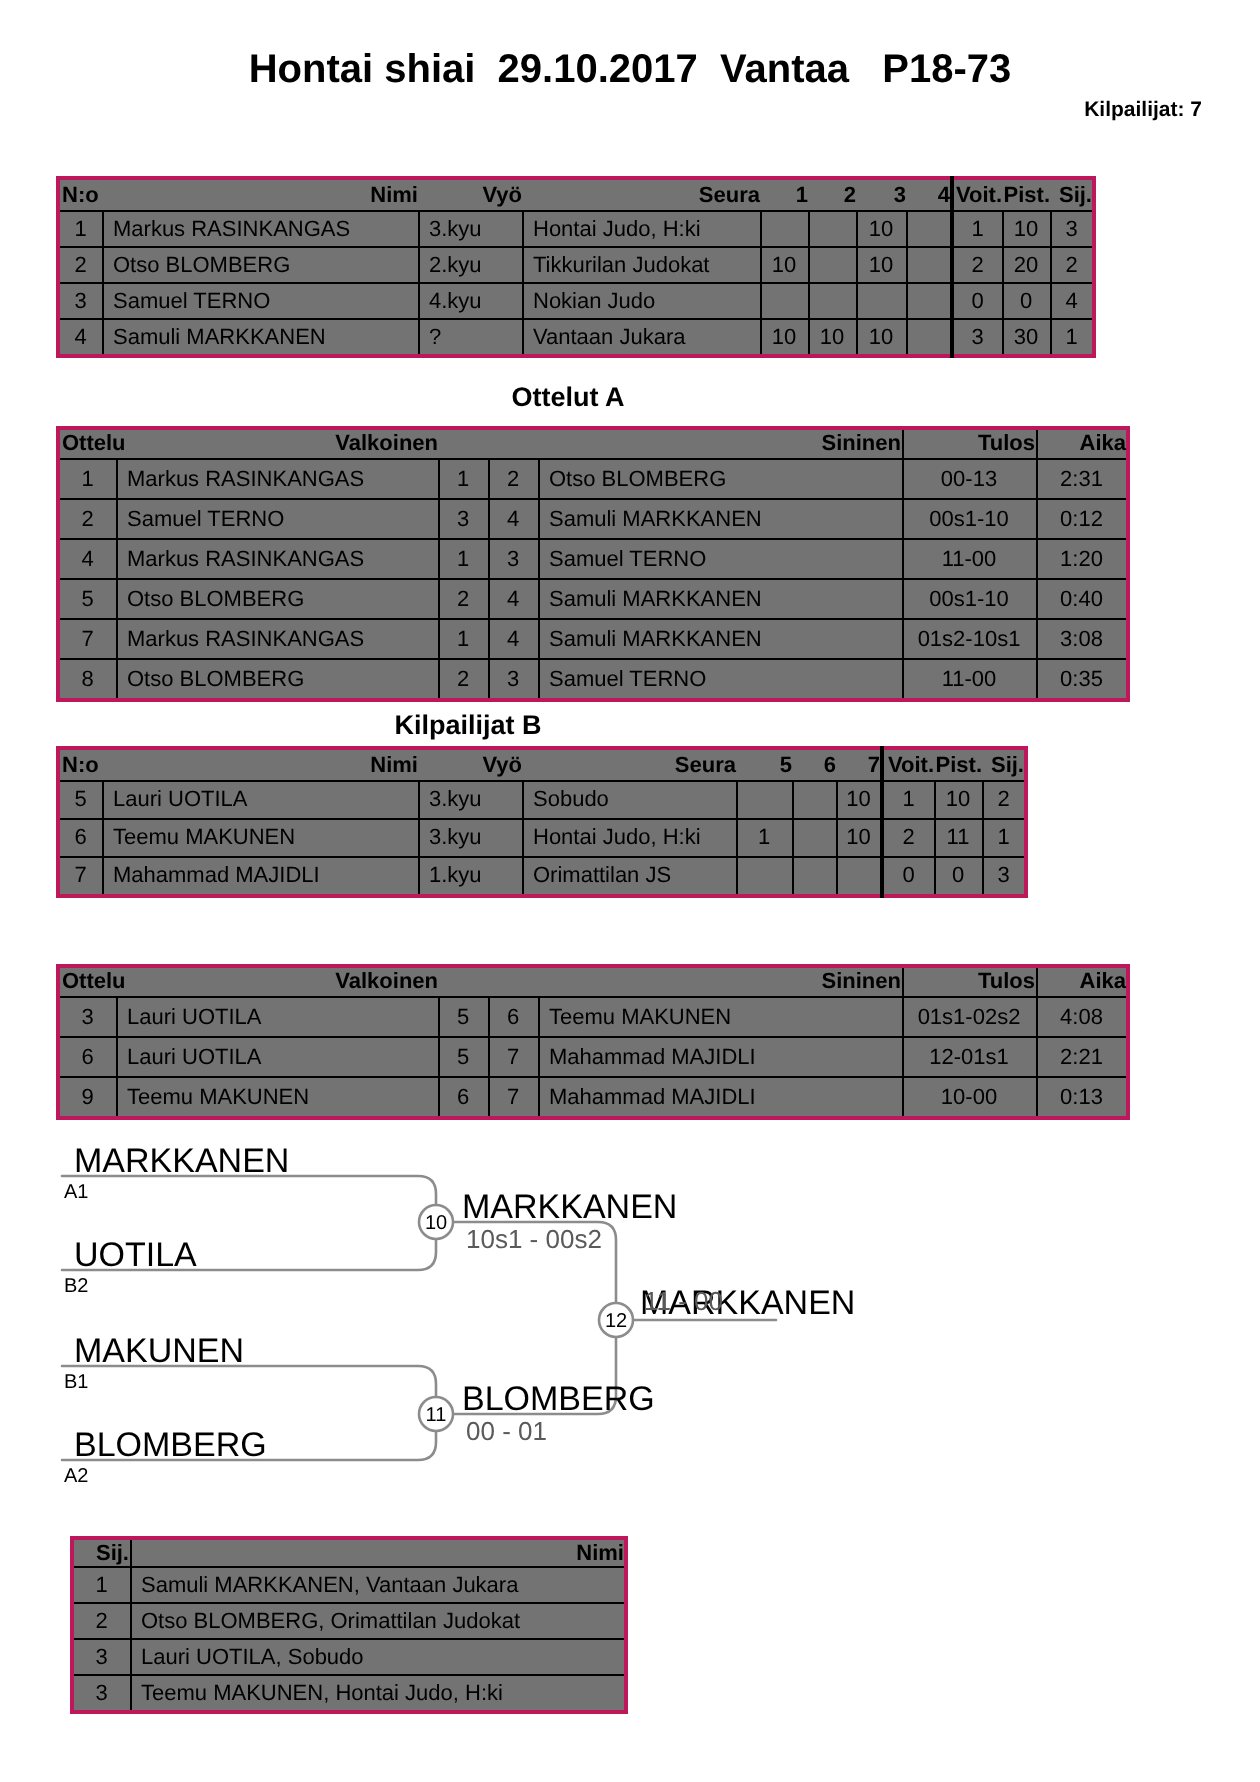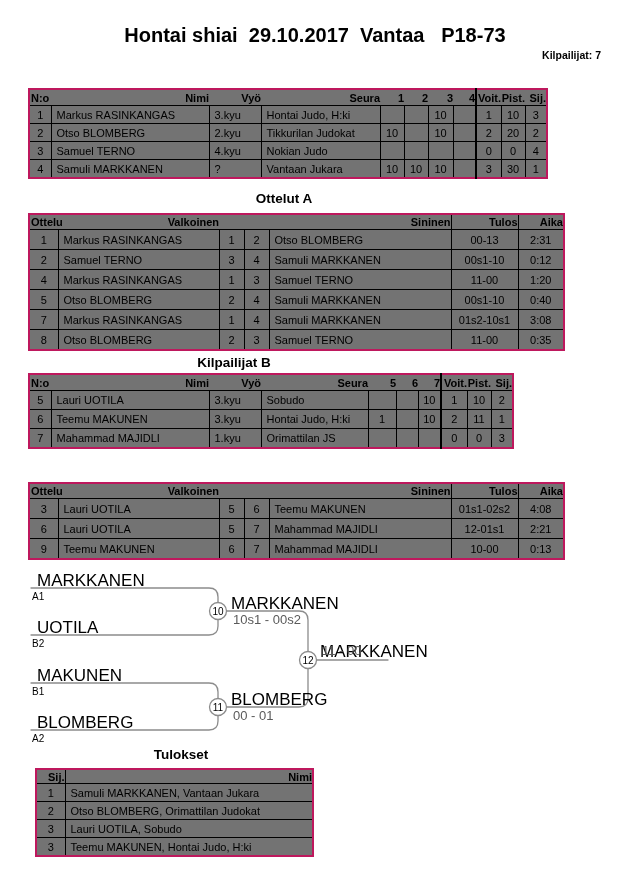--- a/index.html
+++ b/index.html
@@ -362,21 +362,20 @@
   <div class="bk bk-score" style="left:233px;top:614px">10s1 - 00s2</div>
   <div class="bk" style="left:37px;top:670px">MAKUNEN</div>
   <div class="bk bk-seed" style="left:32px;top:686px">B1</div>
   <div class="bk" style="left:37px;top:717px">BLOMBERG</div>
   <div class="bk bk-seed" style="left:32px;top:733px">A2</div>
   <div class="bk" style="left:231px;top:694px">BLOMBERG</div>
   <div class="bk bk-score" style="left:233px;top:710px">00 - 01</div>
   <div class="bk" style="left:320px;top:646px">MARKKANEN</div>
   <div class="bk bk-score" style="left:322px;top:645px">11 - 00</div>
 
-  <div class="abs sec" id="hR">Tulokset</div>
   <table class="tbl" id="tR">
     <colgroup>
         <col style="width:29px">
         <col style="width:248px">
       </colgroup>
     <thead>
       <tr>
         <th>Sij.</th>
         <th class="bl1">Nimi</th>
       </tr>

